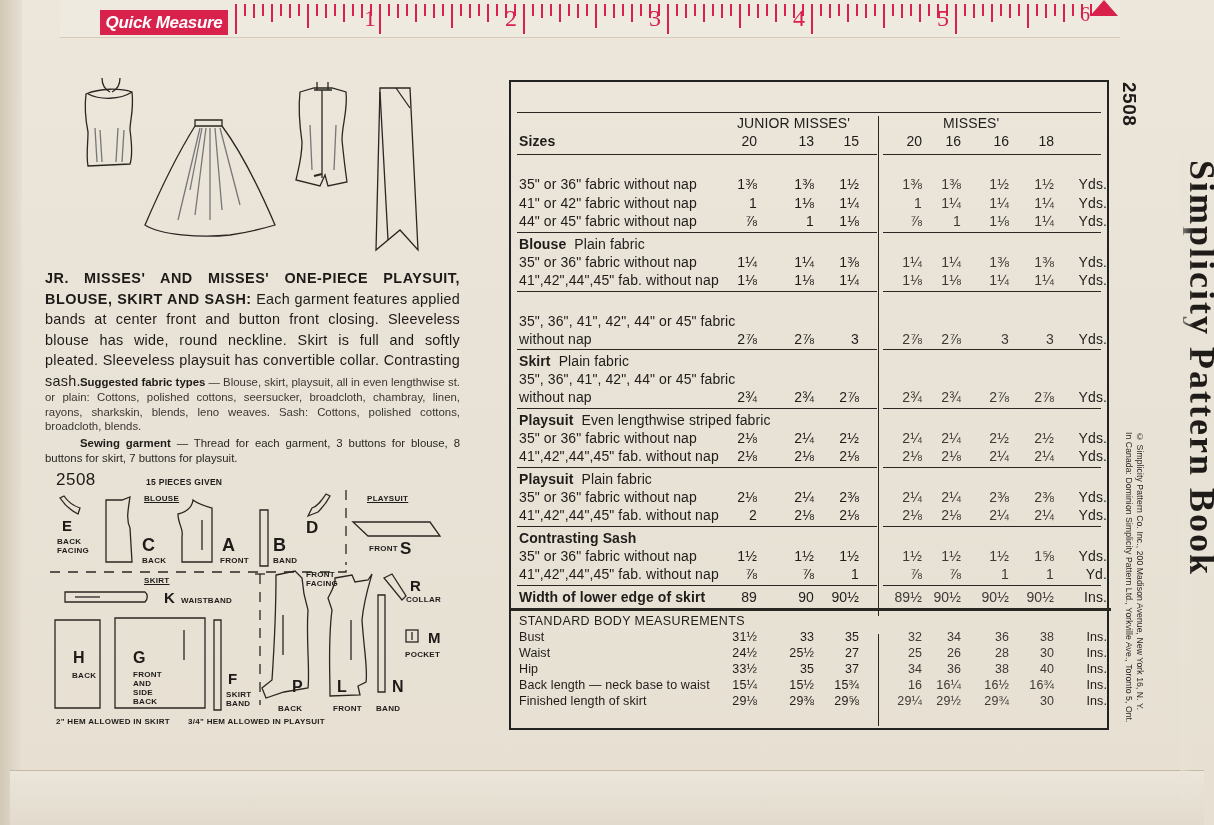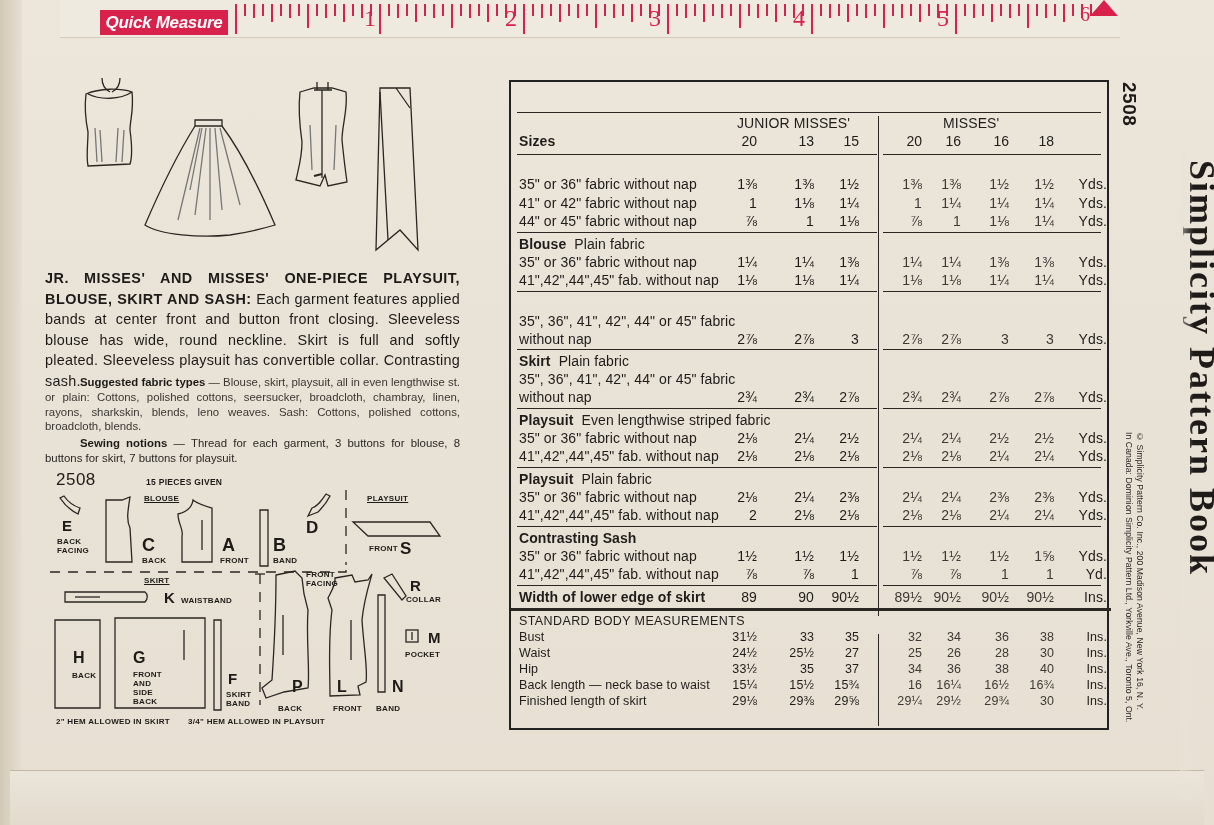--- a/index.html
+++ b/index.html
@@ -263,21 +263,21 @@
 
 <div class="desc">
   <b>JR. MISSES' AND MISSES' ONE-PIECE PLAYSUIT, BLOUSE, SKIRT AND SASH:</b>
   <span>Each garment features applied bands at center front and button front closing. Sleeveless blouse has wide, round neckline. Skirt is full and softly pleated. Sleeveless playsuit has convertible collar. Contrasting sash.</span>
 </div>
 <div class="fabric">
   <b>Suggested fabric types</b>
   <span>— Blouse, skirt, playsuit, all in even lengthwise st. or plain: Cottons, polished cottons, seersucker, broadcloth, chambray, linen, rayons, sharkskin, blends, leno weaves. Sash: Cottons, polished cottons, broadcloth, blends.</span>
 </div>
 <div class="notions">
-  <b>Sewing notions</b>
+  <b>Sewing garment</b>
   <span>— Thread for each garment, 3 buttons for blouse, 8 buttons for skirt, 7 buttons for playsuit.</span>
 </div>
 
 <div class="pnum">2508</div>
 <svg class="pieces" viewBox="0 0 420 265" fill="none" stroke="#2a2622" stroke-width="1.3">
 
   <path d="M0 102 L296 102 L296 96" stroke-dasharray="10 8"></path>
   <path d="M296 20 L296 95" stroke-dasharray="10 8"></path>
   <path d="M210 104 L210 235" stroke-dasharray="10 8"></path>
   <path d="M205 104 L215 104"></path>

